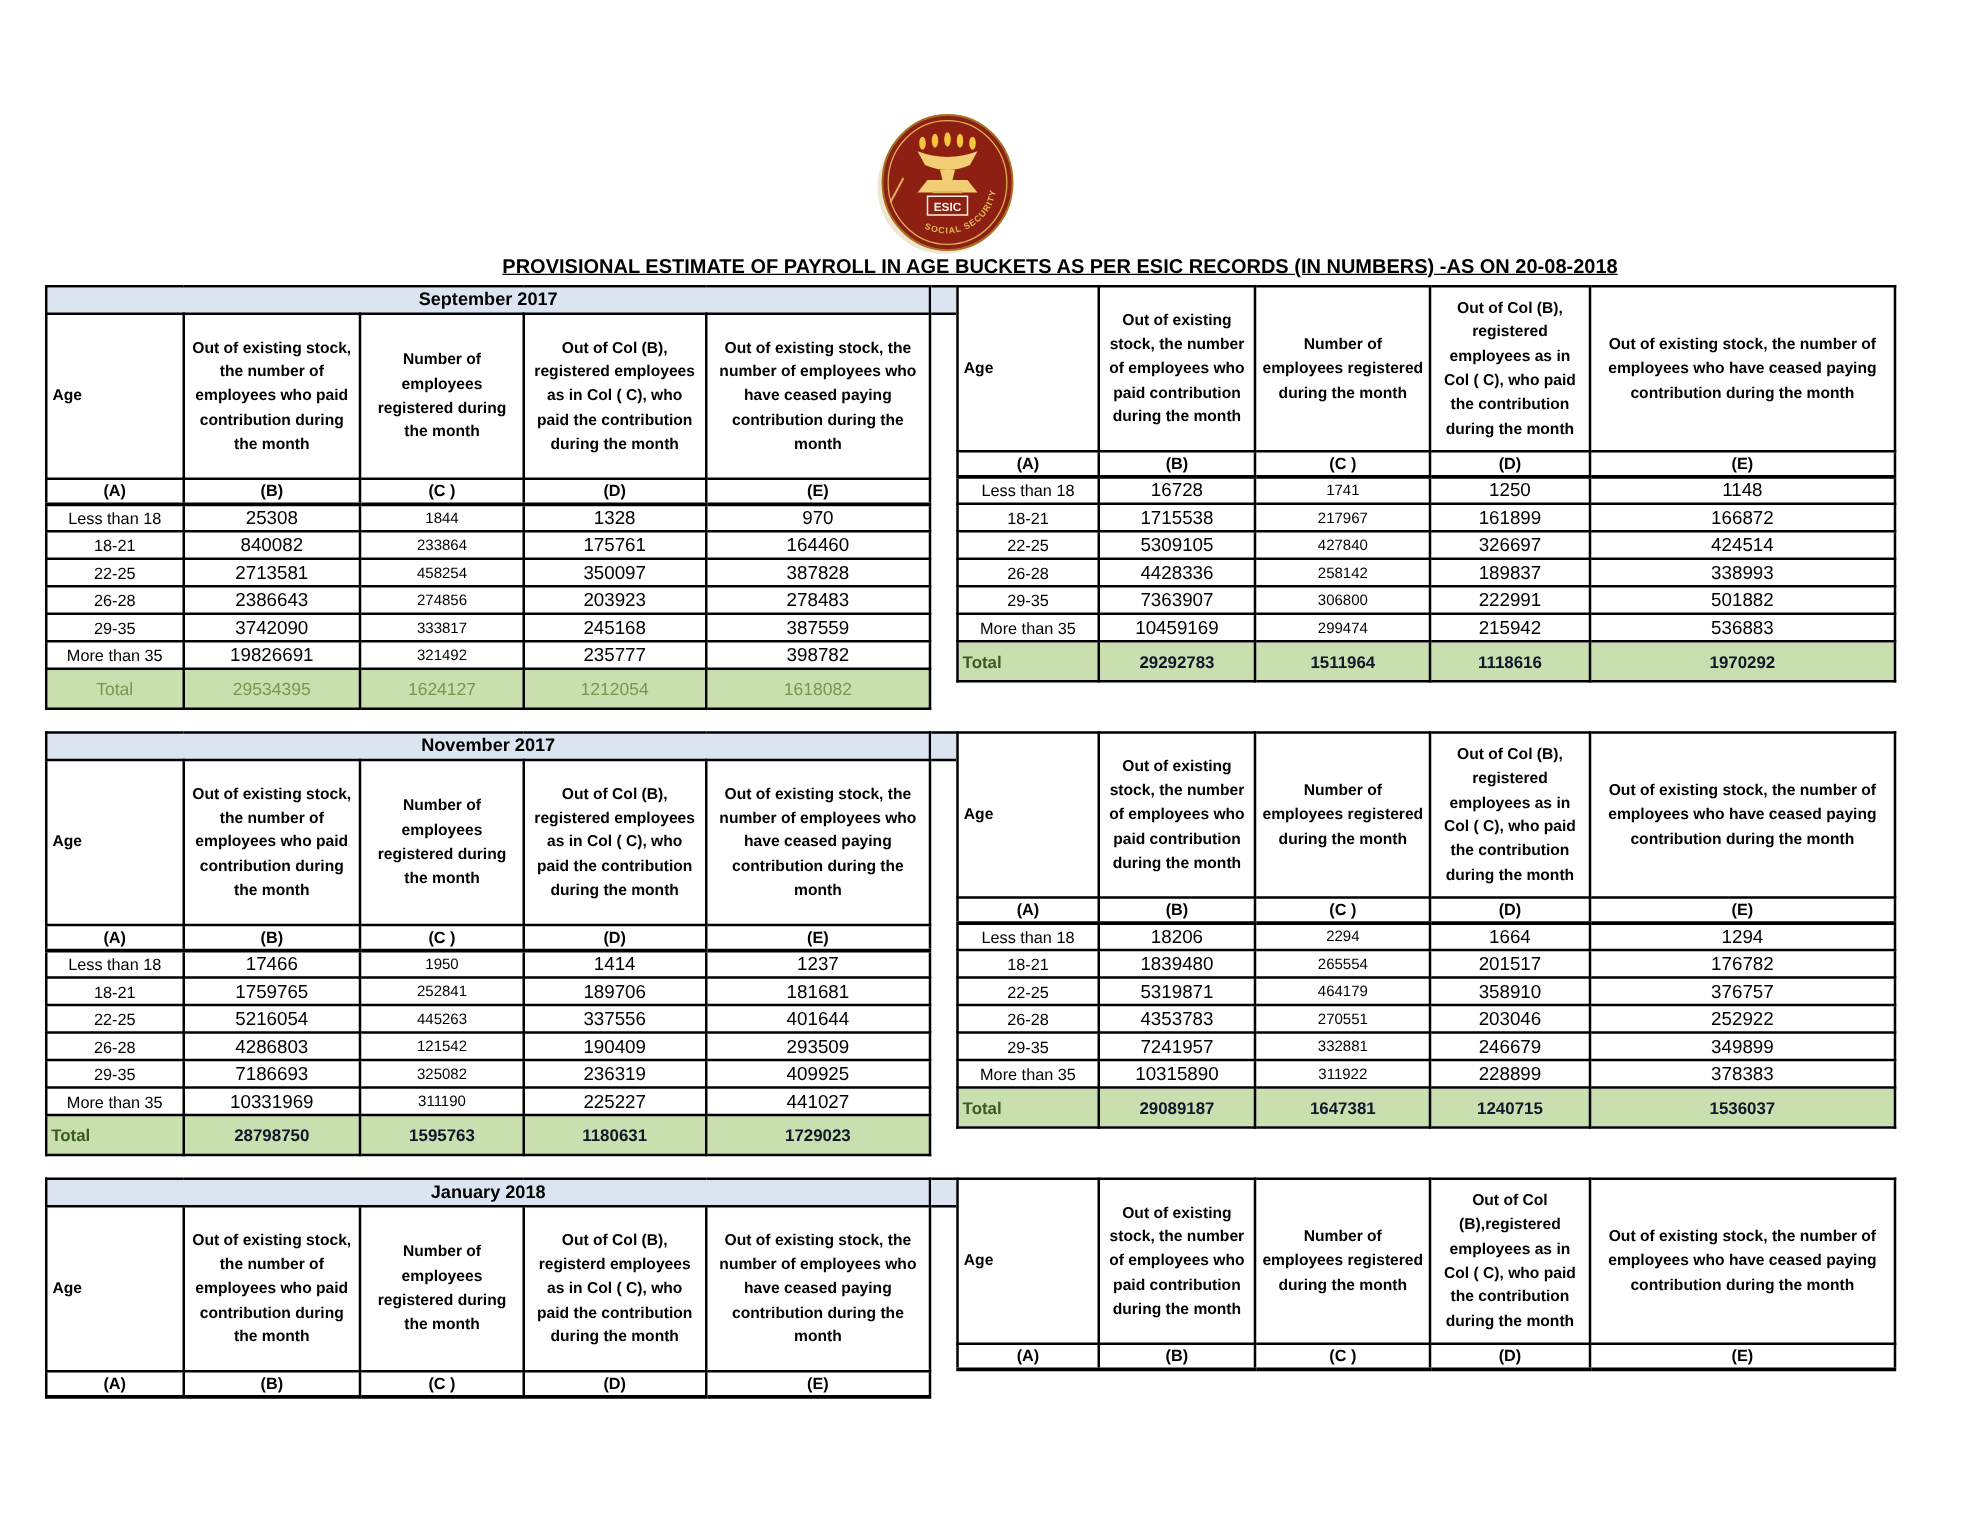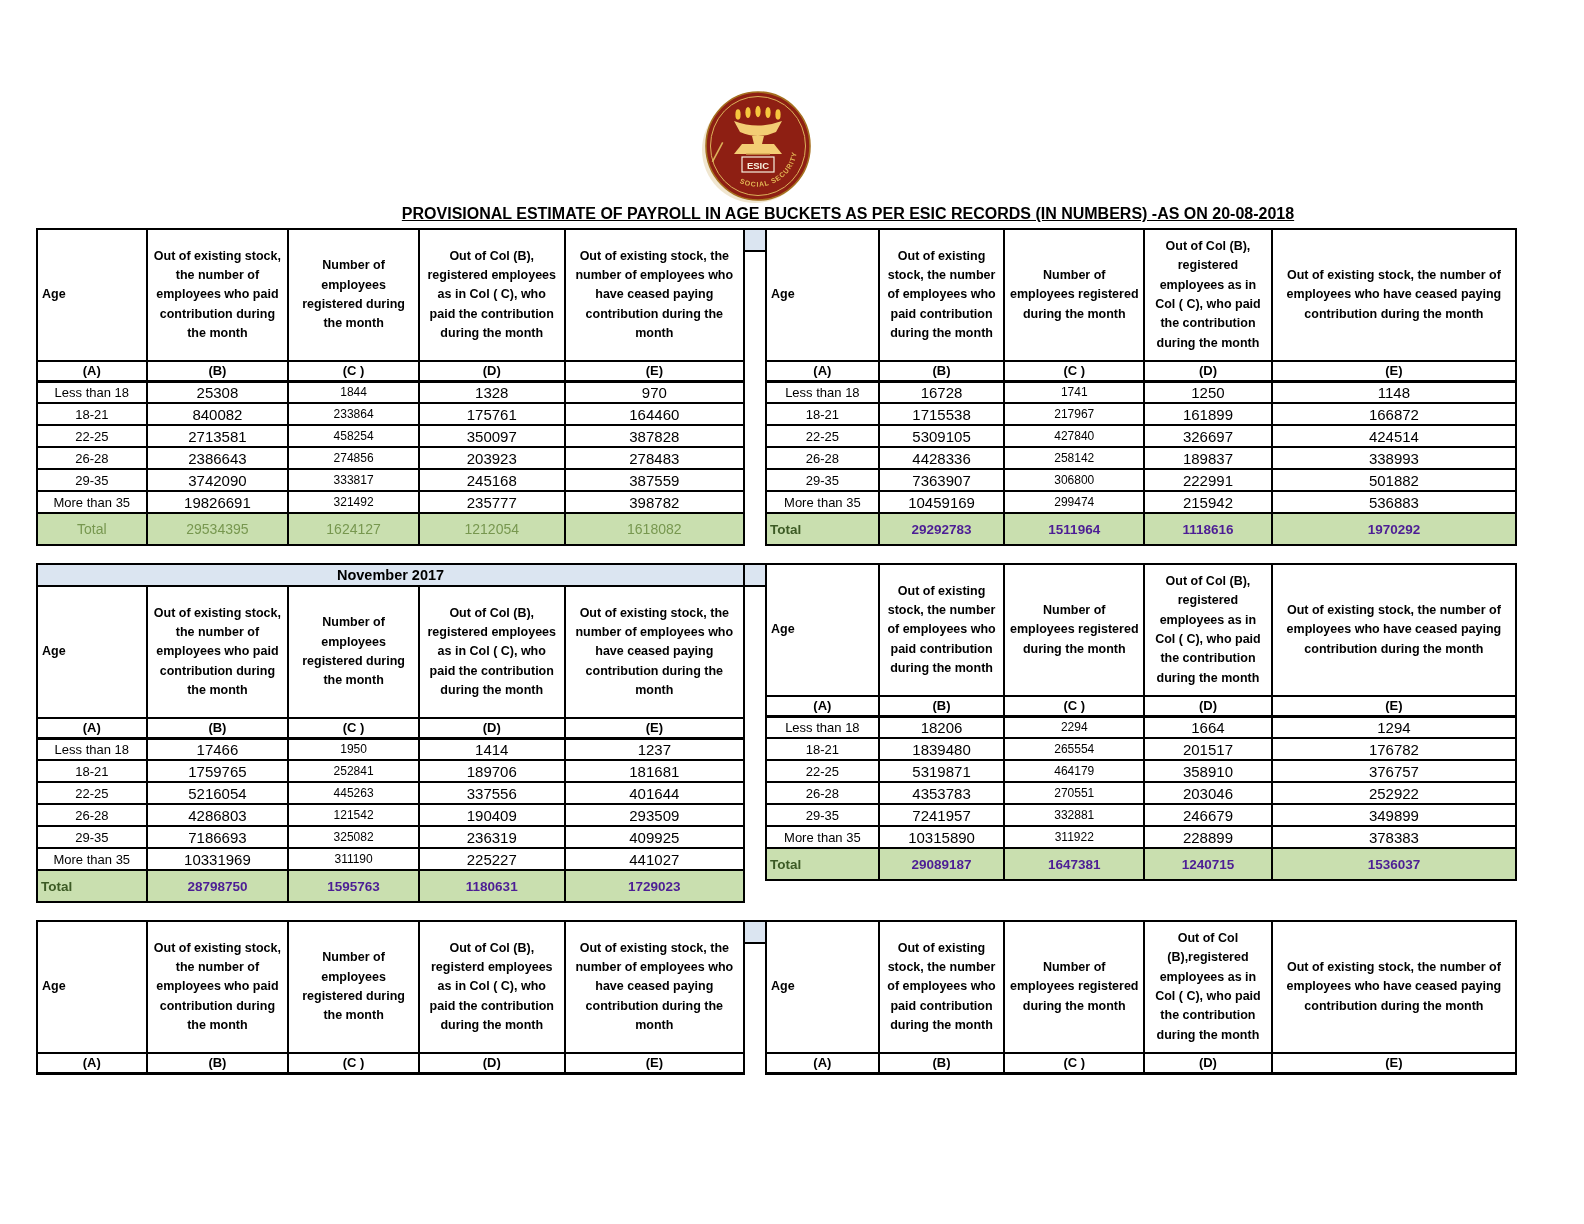--- a/index.html
+++ b/index.html
@@ -24,21 +24,21 @@
     vertical-align:middle;line-height:1.55;padding:0 4px;}
   .head-row td.age-head{text-align:left;padding-left:4px;}
   .letters-row td{height:20px;text-align:center;font-weight:bold;font-size:13px;
     padding:0;border-bottom:3px solid #000;}
   .data-row td{height:22px;}
   td.age{font-size:13px;text-align:center;}
   td.val{font-size:15px;text-align:center;}
   td.val.small{font-size:12px;}
   .total-row td{background:#c9dfaf;height:32px;}
   .total-row.plain td{color:#77974f;font-size:14px;font-weight:normal;text-align:center;}
-  .total-row.bold td{color:#4c1d95;font-size:13.5px;font-weight:bold;text-align:center;}
+  .total-row.bold td{color:#0f172a;font-size:13.5px;font-weight:bold;text-align:center;}
   .total-row.bold td.total-label{text-align:left;color:#3c5a24;}
   table.t.empty .letters-row td{border-bottom:3px solid #000;}
 </style>
 </head>
 <body>
 
 <div>
 
   <div class="logo-wrap">
     <svg width="112" height="114" viewBox="0 0 112 114">
@@ -82,20 +82,23 @@
       <div class="block">
         <table class="t left">
           <colgroup>
             <col style="width: 110px;">
             <col style="width: 142px;">
             <col style="width: 131px;">
             <col style="width: 146px;">
             <col style="width: 180px;">
           </colgroup>
           <tbody>
+            <tr class="month-row">
+              <td colspan="5">September 2017</td>
+            </tr>
             <tr class="head-row">
               <td class="head age-head">Age</td>
               <td class="head">Out of existing stock, the number of employees who paid contribution during the month</td>
               <td class="head">Number of employees registered during the month</td>
               <td class="head">Out of Col (B), registered employees as in Col ( C), who paid the contribution during the month</td>
               <td class="head">Out of existing stock, the number of  employees  who have ceased paying contribution during the month</td>
             </tr>
             <tr class="letters-row">
               <td>(A)</td>
               <td>(B)</td>
@@ -391,20 +394,23 @@
       <div class="block">
         <table class="t left empty">
           <colgroup>
             <col style="width: 110px;">
             <col style="width: 142px;">
             <col style="width: 131px;">
             <col style="width: 146px;">
             <col style="width: 180px;">
           </colgroup>
           <tbody>
+            <tr class="month-row">
+              <td colspan="5">January 2018</td>
+            </tr>
             <tr class="head-row">
               <td class="head age-head">Age</td>
               <td class="head">Out of existing stock, the number of employees who paid contribution during the month</td>
               <td class="head">Number of employees registered during the month</td>
               <td class="head">Out of Col (B), registerd employees as in Col ( C), who paid the contribution during the month</td>
               <td class="head">Out of existing stock, the number of  employees  who have ceased paying contribution during the month</td>
             </tr>
             <tr class="letters-row">
               <td>(A)</td>
               <td>(B)</td>

